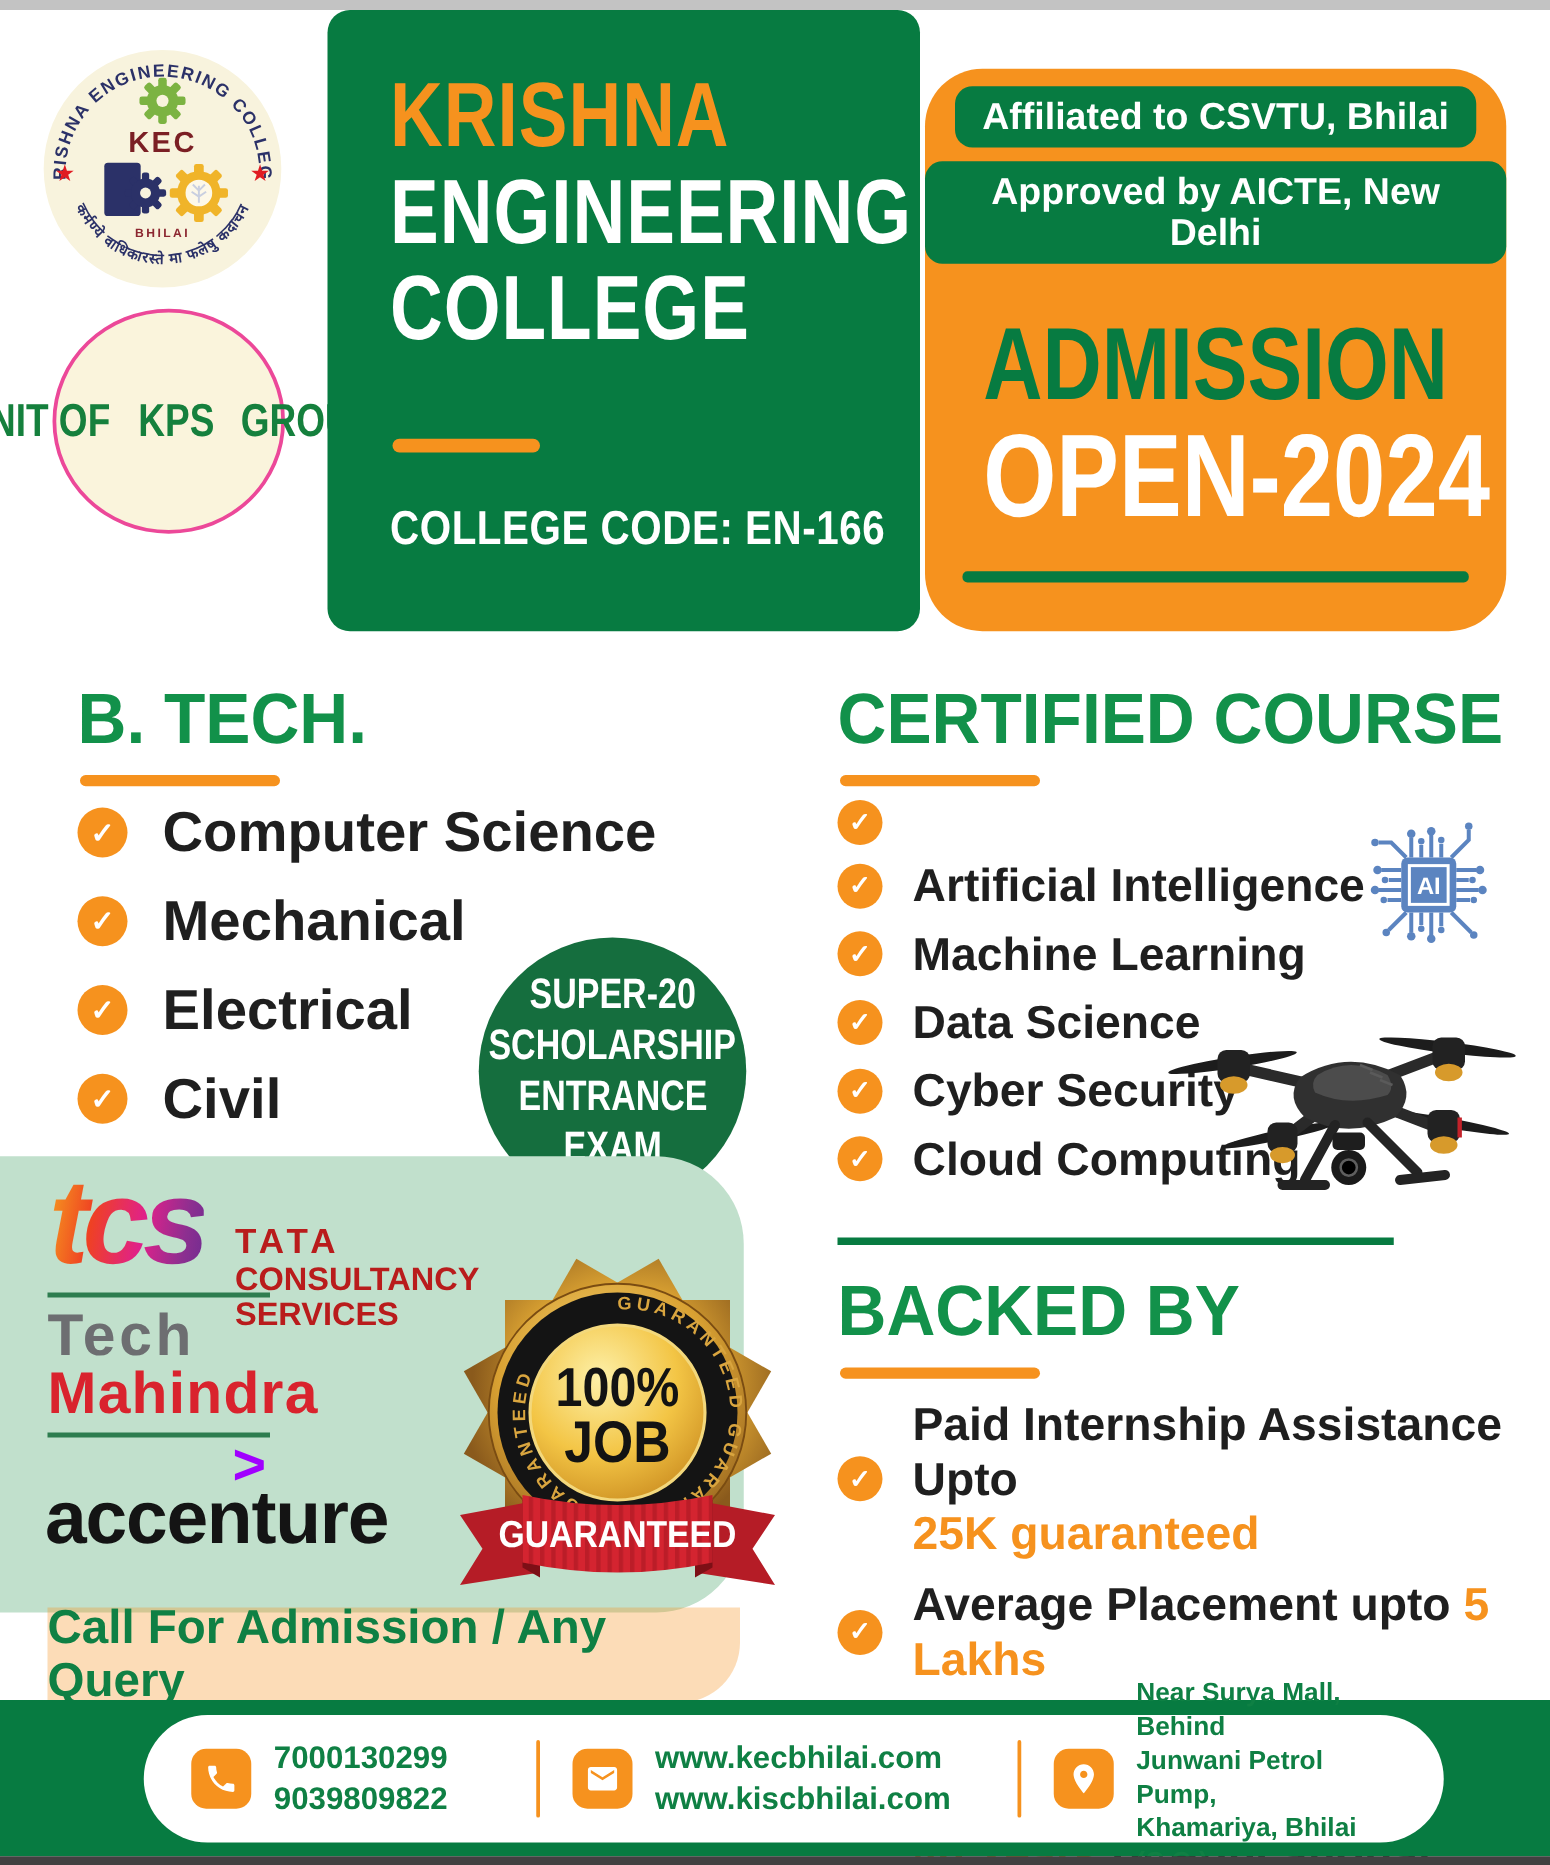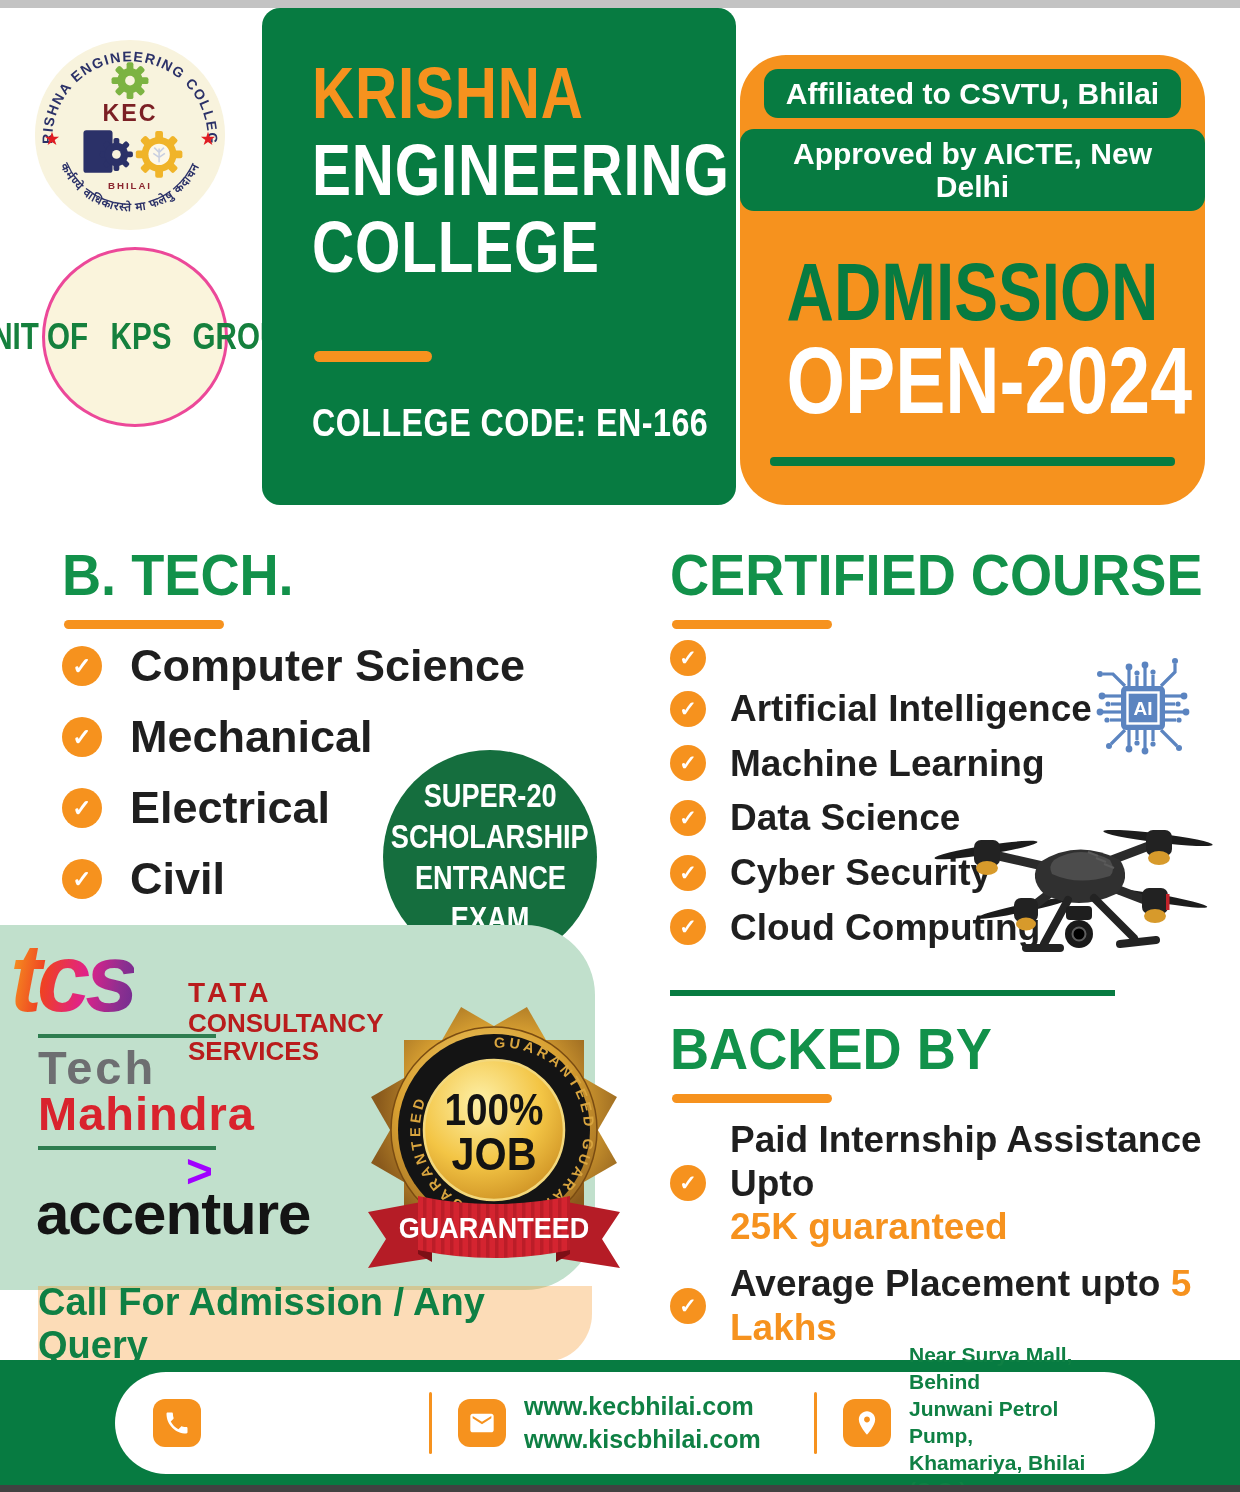--- a/index.html
+++ b/index.html
@@ -53,21 +53,21 @@
   .hl{color:#f6921e;}
   .gdivider{height:6px;background:#077b41;}
 
   
   .super20{left:383px;top:750px;width:214px;height:214px;border-radius:50%;background:#156e3e;
       display:flex;flex-direction:column;align-items:center;justify-content:center;
       color:#fff;font-weight:800;font-size:34px;line-height:1.2;}
 
   
   .pale-panel{left:0;top:925px;width:595px;height:365px;background:#c1e0cc;border-radius:0 70px 70px 0;}
-  .tcs-word{left:10px;top:930px;font-size:96px;font-weight:700;font-style:italic;letter-spacing:-5px;
+  .tcs-word{left:39px;top:930px;font-size:96px;font-weight:700;font-style:italic;letter-spacing:-5px;
       background:linear-gradient(100deg,#f6a21e 0%,#ef4123 30%,#e0218a 60%,#8d2f90 85%,#6f2c91 100%);
       -webkit-background-clip:text;background-clip:text;color:transparent;line-height:1;}
   .tcs-lines{left:188px;top:953px;color:#b91c1c;line-height:1.1;margin-top:25px;}
   .tcs-l1{font-size:28px;font-weight:800;letter-spacing:4px;}
   .tcs-l2{font-size:26px;font-weight:700;}
   .tcs-l3{font-size:26px;font-weight:700;}
   .pline{height:4px;background:#2e7d4f;width:178px;}
   .tech-word{left:38px;top:1044px;font-size:47px;font-weight:800;color:#6d6e71;letter-spacing:3px;line-height:1;}
   .mahindra-word{left:38px;top:1090px;font-size:47px;font-weight:800;color:#d9232d;letter-spacing:1px;line-height:1;}
   .acc-sym{left:186px;top:1148px;font-size:46px;font-weight:800;color:#a100ff;line-height:1;}
@@ -441,20 +441,24 @@
   </div>
 
   <div class="abs footer">
     <div class="footer-pill">
       <div class="fgroup g1">
         <span class="ficon">
           <svg viewBox="0 0 24 24" width="28" height="28">
               <path fill="#ffffff" d="M6.62 10.79c1.44 2.83 3.76 5.14 6.59 6.59l2.2-2.2c.27-.27.67-.36 1.02-.24 1.12.37 2.33.57 3.57.57.55 0 1 .45 1 1V20c0 .55-.45 1-1 1-9.39 0-17-7.61-17-17 0-.55.45-1 1-1h3.5c.55 0 1 .45 1 1 0 1.25.2 2.45.57 3.57.11.35.03.74-.25 1.02l-2.2 2.2z"></path>
             </svg>
         </span>
+        <span class="ftext">
+          <span style="display:block;">7000130299</span>
+          <span style="display:block;">9039809822</span>
+        </span>
       </div>
       <div class="fdiv"></div>
       <div class="fgroup g2">
         <span class="ficon">
           <svg viewBox="0 0 24 24" width="28" height="28">
               <path fill="#ffffff" d="M20 4H4c-1.1 0-2 .9-2 2v12c0 1.1.9 2 2 2h16c1.1 0 2-.9 2-2V6c0-1.1-.9-2-2-2zm0 4l-8 5-8-5V6l8 5 8-5v2z"></path>
             </svg>
         </span>
         <span class="ftext">
           <span style="display:block;">www.kecbhilai.com</span>

